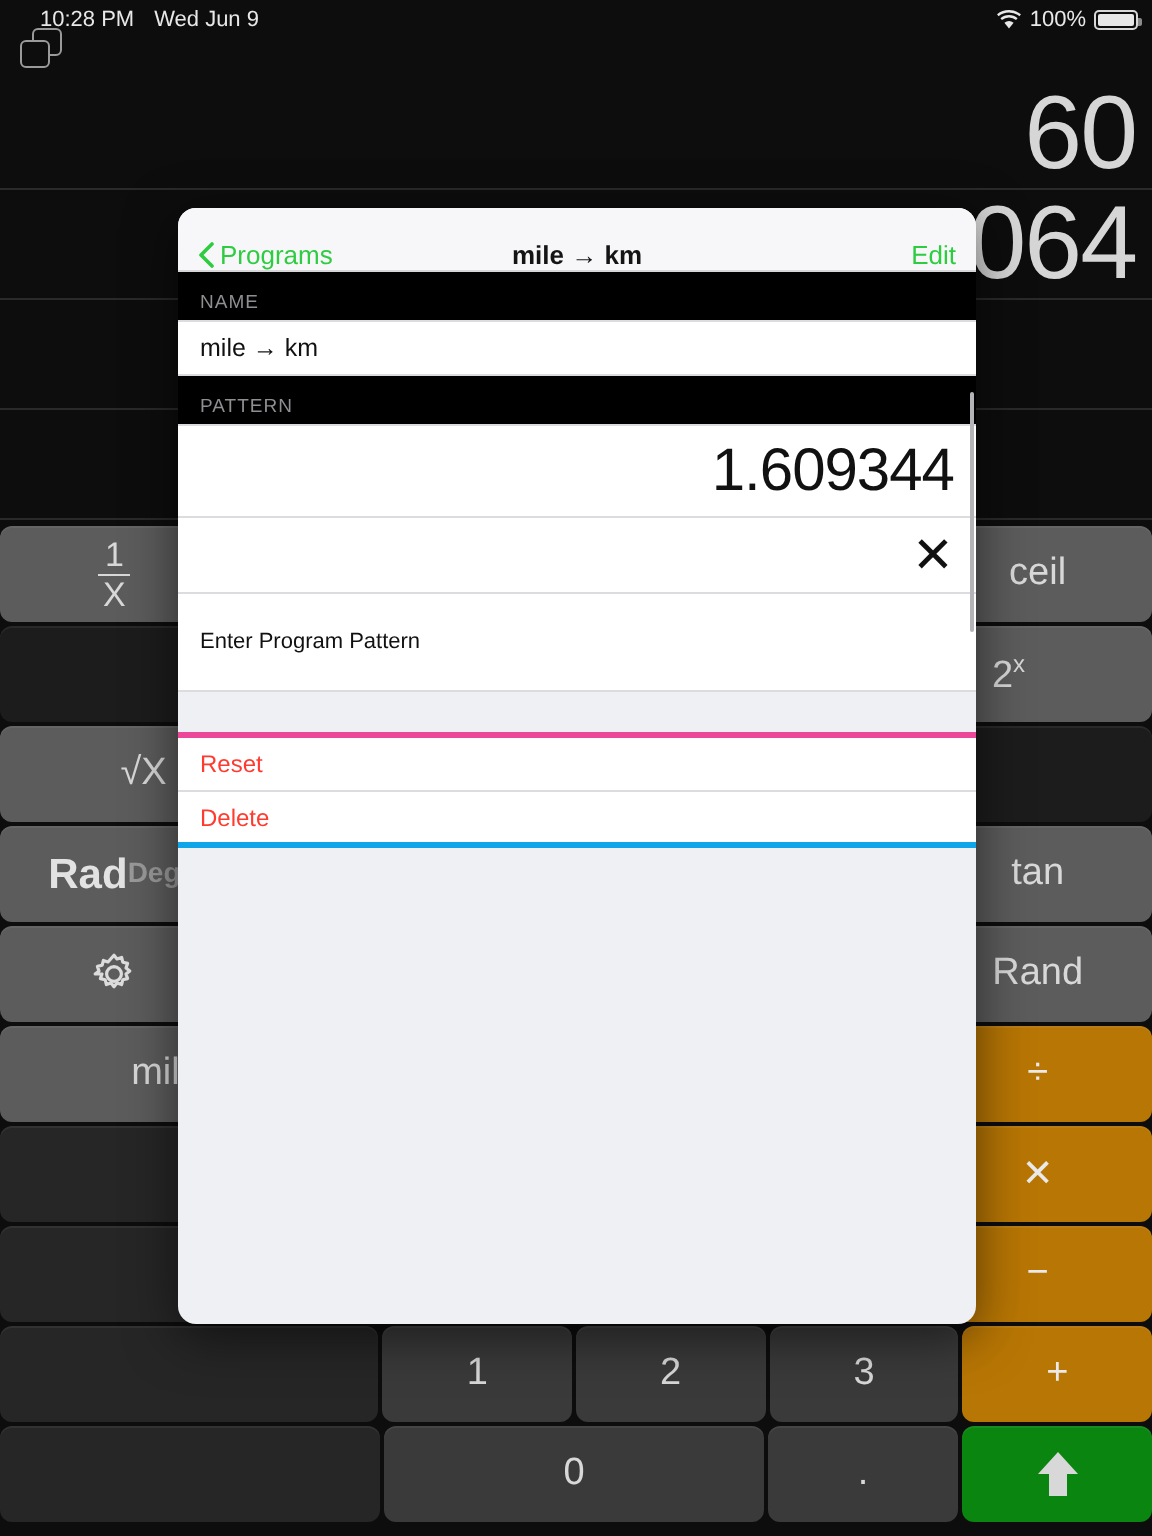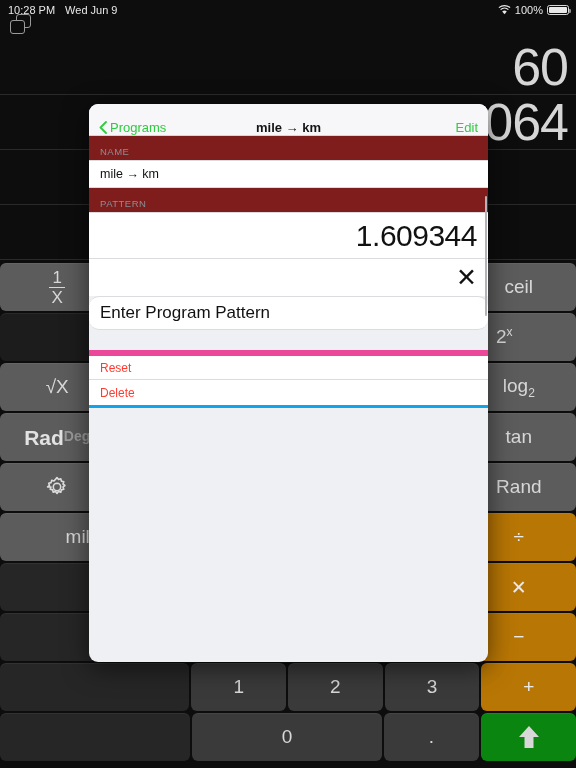--- a/index.html
+++ b/index.html
@@ -9,21 +9,21 @@
     font-family: "Liberation Sans", sans-serif;
     overflow: hidden;
   }
   #root { position: relative; width: 576px; height: 768px; background: #0d0d0d; }
 
   
   .statusbar {
     position: absolute; top: 0; left: 0; width: 576px; height: 20px;
     display: flex; align-items: center; color: #e8e8e8; font-size: 11px;
   }
-  .sb-left { display: flex; align-items: center; gap: 10px; padding-left: 8px; }
+  .sb-left { display: flex; align-items: center; gap: 10px; padding-left: 20px; }
   .sb-right { margin-left: auto; display: flex; align-items: center; gap: 4px; padding-right: 7px; }
   .wifi-icon svg { display: block; }
   .batt { width: 22px; height: 10px; border: 1px solid #d8d8d8; border-radius: 2.5px; position: relative; }
   .batt::after { content:""; position:absolute; right:-3px; top:3px; width:2px; height:4px; background:#8a8a8a; border-radius:0 1px 1px 0; }
   .batt i { position:absolute; left:1px; top:1px; bottom:1px; width:18px; background:#e8e8e8; border-radius:1px; display:block; }
 
   
   .winicon { position: absolute; left: 10px; top: 14px; width: 24px; height: 22px; }
   .winicon .sq { position: absolute; border: 1.4px solid #9a9a9a; border-radius: 3px; }
   .winicon .sq1 { left: 0; top: 6px; width: 15px; height: 14px; background:#0d0d0d; z-index:2; }
@@ -84,38 +84,38 @@
   .nav-back { display: flex; align-items: center; gap: 3px; color: #2ecc40; font-size: 13px; }
   .nav-back .chev svg { display:block; }
   .nav-title {
     position: absolute; left: 0; right: 0; text-align: center;
     font-size: 13px; font-weight: bold; color: #141414; pointer-events: none;
   }
   .nav-edit { margin-left: auto; color: #2ecc40; font-size: 13px; }
 
   .sect-header {
     height: 24px; display: flex; align-items: flex-end; padding: 0 11px 3px 11px;
-    font-size: 9.5px; letter-spacing: 0.5px; color: #8e8e93; background: #7f1d1d;
+    font-size: 9.5px; letter-spacing: 0.5px; color: #8e8e93; background: #000000;
   }
   .cell {
     background: #ffffff; border-top: 1px solid #dcdce0; border-bottom: 1px solid #dcdce0;
     padding: 0 11px; display: flex; align-items: center; color: #111;
   }
   .cell-name { height: 28px; font-size: 12.5px; }
   .cell-pattern-val {
     height: 46px; justify-content: flex-end; font-size: 30px; font-weight: 400;
     letter-spacing: -0.5px; border-bottom: none;
   }
   .cell-pattern-op {
     height: 38px; justify-content: flex-end; font-size: 25px; border-top: 1px solid #dcdce0; border-bottom: none;
   }
-  .cell-pattern-entry { height: 34px; font-size: 17px; border-top: 1px solid #dcdce0; border-radius: 10px; }
+  .cell-pattern-entry { height: 50px; font-size: 11px; border-top: 1px solid #dcdce0; }
   .gap { height: 20px; background: #eff0f3; }
   .cell-action { height: 29px; font-size: 12px; color: #ff3b30; border-bottom: none; }
-  .cell-action.first { border-top: 6px solid #ec4899; }
+  .cell-action.first { border-top: 3px solid #ec4899; }
   .cell-action.second { border-top: 1px solid #dcdce0; border-bottom: 3px solid #0ea5e9; }
   .scrollbar {
     position: absolute; right: 1px; top: 92px; width: 2.5px; height: 120px;
     background: #b3b3b8; border-radius: 2px;
   }
 </style>
 </head>
 <body>
 
 <div id="root">
@@ -170,23 +170,20 @@
         <div class="key blank w6"></div>
         <div class="key fn w2">
           <span>2<span class="sup">x</span></span>
         </div>
       </div>
       <div class="krow">
         <div class="key fn w2">
           <span>√X</span>
         </div>
         <div class="key blank w6"></div>
-        <div class="key fn w2">
-          <span>log<span class="sub">2</span></span>
-        </div>
       </div>
       <div class="krow">
         <div class="key fn w2">
           <span class="radlabel">
             <span class="r1">Rad</span>
             <span class="r2">Deg</span>
           </span>
         </div>
         <div class="key blank w6"></div>
         <div class="key fn w2">

